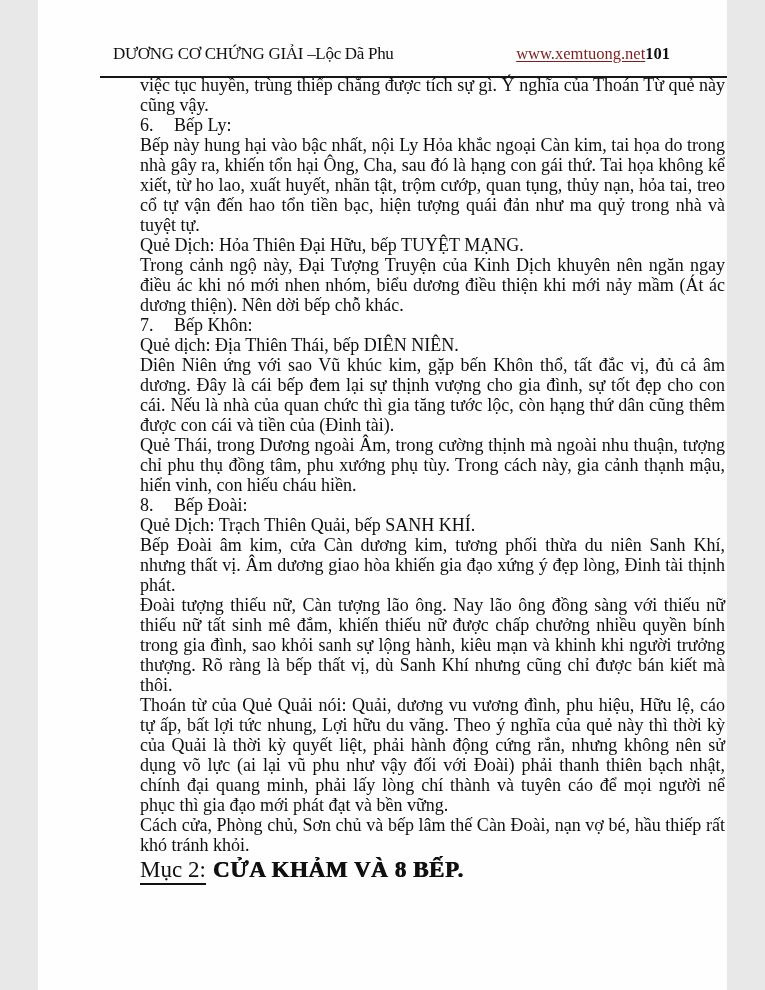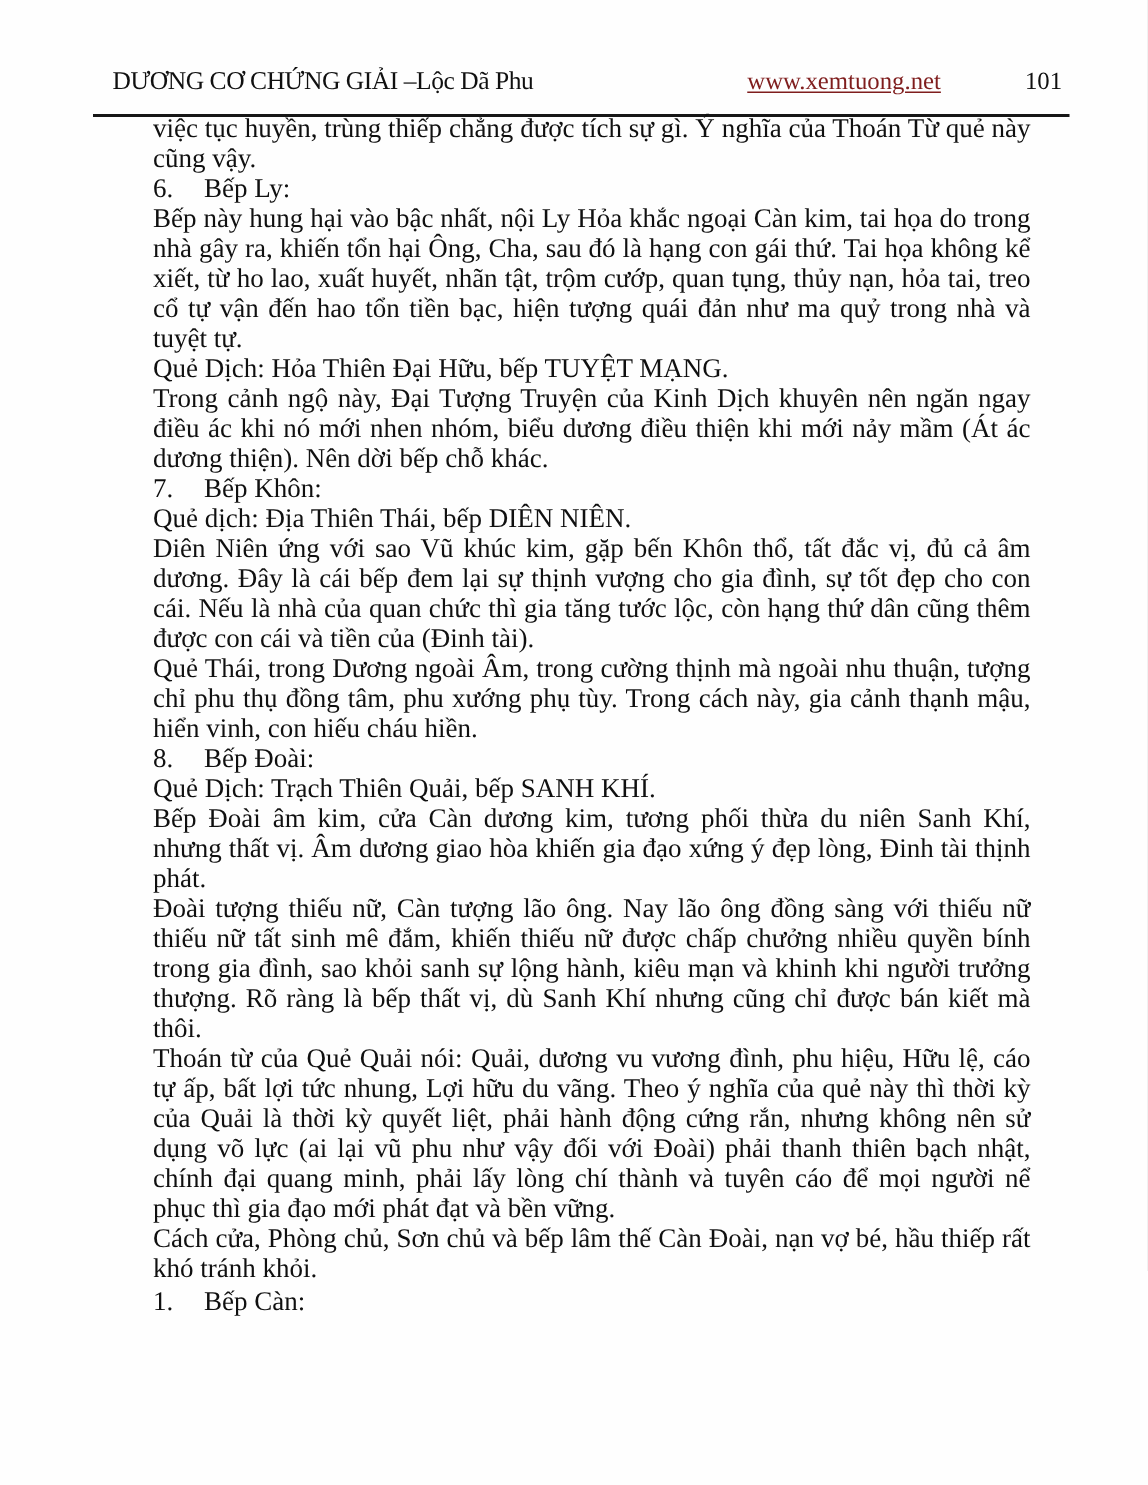--- a/index.html
+++ b/index.html
@@ -1,18 +1,18 @@
 <!DOCTYPE html>
 <html><head>
 <meta charset="utf-8">
 <style>
   html, body { margin: 0; padding: 0; background: #e8e8e8; }
   .page {
     position: relative;
-    width: 765px;
+    width: 689px;
     height: 990px;
     margin: 0 auto;
     background: #fefefe;
     color: #101010;
     font-family: "Liberation Serif", "DejaVu Serif", serif;
     overflow: hidden;
   }
   .header {
     position: absolute;
     top: 44px;
@@ -25,21 +25,21 @@
   }
   .doc-title { letter-spacing: -0.3px; }
   .site-link {
     margin-left: auto;
     color: #7f1d1d;
     text-decoration: underline;
     text-underline-offset: 2px;
     font-size: 16.5px;
     cursor: pointer;
   }
-  .page-num { margin-left: 56px; font-size: 16.5px; }
+  .page-num { font-size: 16.5px; font-weight: bold; }
   .header-rule {
     position: absolute;
     top: 76px;
     left: 62px;
     width: 651px;
     border-top: 2px solid #161616;
   }
   .content {
     position: absolute;
     top: 75px;
@@ -111,19 +111,19 @@
     <p class="item-head">
       <span class="item-num">8.</span><span class="item-label">Bếp Đoài:</span>
     </p>
 
     <p>Quẻ Dịch: Trạch Thiên Quải, bếp SANH KHÍ.</p>
     <p>Bếp Đoài âm kim, cửa Càn dương kim, tương phối thừa du niên Sanh Khí, nhưng thất vị. Âm dương giao hòa khiến gia đạo xứng ý đẹp lòng, Đinh tài thịnh phát.</p>
     <p>Đoài tượng thiếu nữ, Càn tượng lão ông. Nay lão ông đồng sàng với thiếu nữ thiếu nữ tất sinh mê đắm, khiến thiếu nữ được chấp chưởng nhiều quyền bính trong gia đình, sao khỏi sanh sự lộng hành, kiêu mạn và khinh khi người trưởng thượng. Rõ ràng là bếp thất vị, dù Sanh Khí nhưng cũng chỉ được bán kiết mà thôi.</p>
     <p>Thoán từ của Quẻ Quải nói: Quải, dương vu vương đình, phu hiệu, Hữu lệ, cáo tự ấp, bất lợi tức nhung, Lợi hữu du vãng. Theo ý nghĩa của quẻ này thì thời kỳ của Quải là thời kỳ quyết liệt, phải hành động cứng rắn, nhưng không nên sử dụng võ lực (ai lại vũ phu như vậy đối với Đoài) phải thanh thiên bạch nhật, chính đại quang minh, phải lấy lòng chí thành và tuyên cáo để mọi người nể phục thì gia đạo mới phát đạt và bền vững.</p>
     <p>Cách cửa, Phòng chủ, Sơn chủ và bếp lâm thế Càn Đoài, nạn vợ bé, hầu thiếp rất khó tránh khỏi.</p>
 
+    <p class="muc-heading">
+      <span class="muc-label">Mục 2:</span><span class="muc-title">CỬA KHẢM VÀ 8 BẾP.</span>
+    </p>
 
-    <p class="item-head last">
-      <span class="item-num">1.</span><span class="item-label">Bếp Càn:</span>
-    </p>
 
   </div>
 </div>
 
 </body></html>

